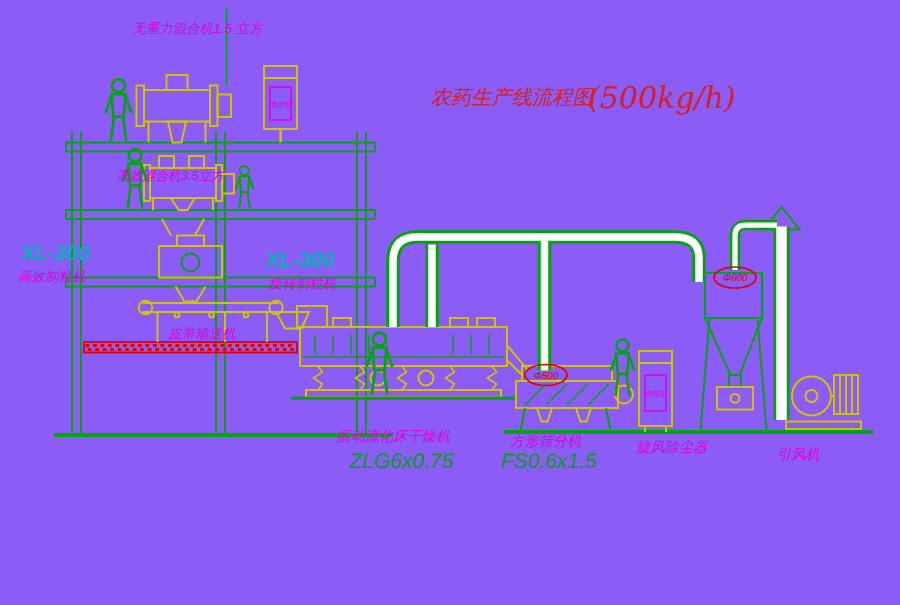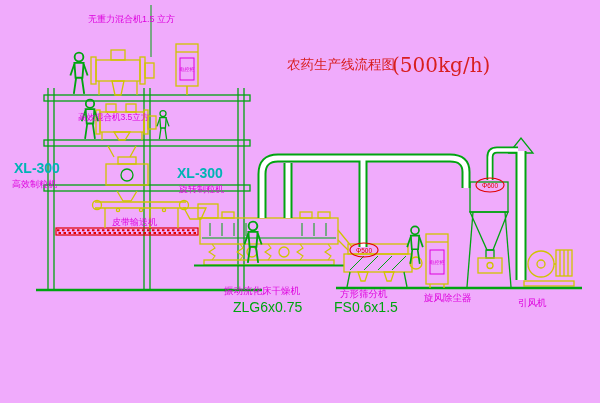--- a/index.html
+++ b/index.html
@@ -1,16 +1,16 @@
 <!DOCTYPE html>
 <html><head>
 <meta charset="utf-8">
 <style>
   html,body{margin:0;padding:0;background:#fff;}
-  .canvas{position:relative;width:600px;height:403px;background:#f0abfc;overflow:hidden;}
+  .canvas{position:relative;width:600px;height:403px;background:#8b5cf6;overflow:hidden;font-style:italic;}
   svg{position:absolute;left:0;top:0;}
   text{font-family:"Liberation Sans","DejaVu Sans",sans-serif;}
   .m{fill:#dd00dd;}
   .c{fill:#00b4b4;font-weight:bold;}
   .g{fill:#00a410;}
   .r{fill:#d81e1e;}
   .serif{font-family:"DejaVu Serif","Liberation Serif",serif;}
 </style>
 </head>
 <body>

